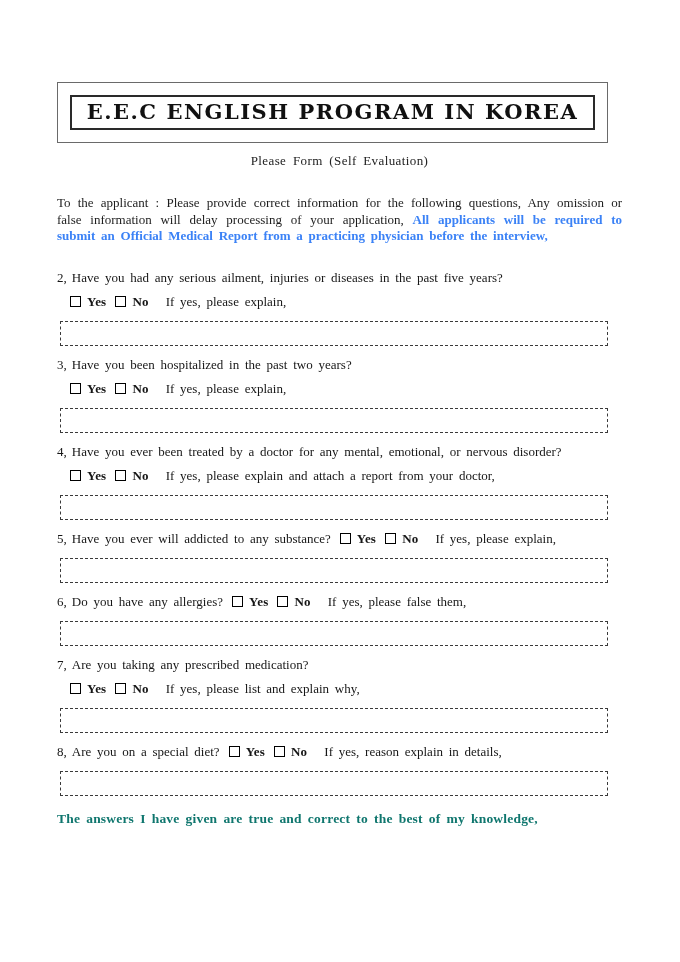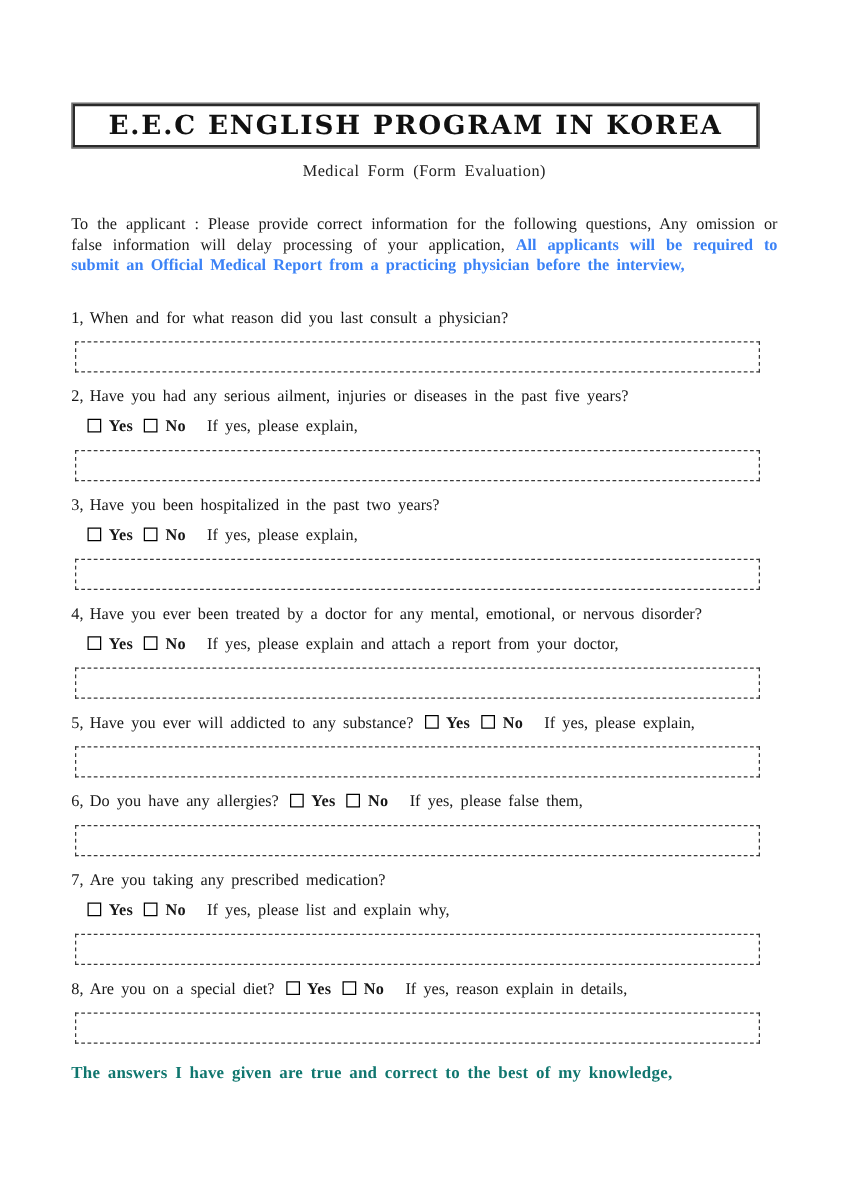--- a/index.html
+++ b/index.html
@@ -12,21 +12,21 @@
     background: #ffffff;
     font-family: "Liberation Serif", "DejaVu Serif", serif;
     font-size: 13px;
     color: #161616;
     overflow: hidden;
   }
 
   
   .title-box {
     border: 1px solid #6a6a6a;
-    padding: 0;
+    padding: 12px;
     margin-right: 14px;
   }
   .title-inner {
     border: 2px solid #2a2a2a;
     text-align: center;
     padding: 2px 0 4px 0;
   }
   .title-inner h1 {
     margin: 0;
     font-family: "DejaVu Serif", "Liberation Serif", serif;
@@ -113,30 +113,25 @@
 <body>
 
 <div class="page">
 
   <div class="title-box">
     <div class="title-inner">
       <h1>E.E.C ENGLISH PROGRAM IN KOREA</h1>
     </div>
   </div>
 
-  <div class="subtitle">Medical Form (Form Evaluation)</div>
+  <div class="subtitle">Please Form (Self Evaluation)</div>
 
   <p class="intro"><span>To the applicant : Please provide correct information for the following questions,  Any omission or false information will delay processing of your application,  </span><b>All applicants will be required to submit an Official Medical Report from a practicing physician before the interview,</b></p>
 
   <div id="questions">
-  <div class="question">
-    <div class="q-line"><span class="q-num">1,</span><span>When and for what reason did you last consult a physician?</span></div>
-
-    <div class="answer-box"></div>
-  </div>
 
   <div class="question">
     <div class="q-line"><span class="q-num">2,</span><span>Have you had any serious ailment, injuries or diseases in the past five years?</span></div>
     <div class="cb-line"><span class="cbg"><span class="cb"></span><b class="cbl">Yes</b><span class="cb"></span><b class="cbl">No</b><span class="ify">If yes, please explain,</span></span></div>
     <div class="answer-box"></div>
   </div>
 
   <div class="question">
     <div class="q-line"><span class="q-num">3,</span><span>Have you been hospitalized in the past two years?</span></div>
     <div class="cb-line"><span class="cbg"><span class="cb"></span><b class="cbl">Yes</b><span class="cb"></span><b class="cbl">No</b><span class="ify">If yes, please explain,</span></span></div>

